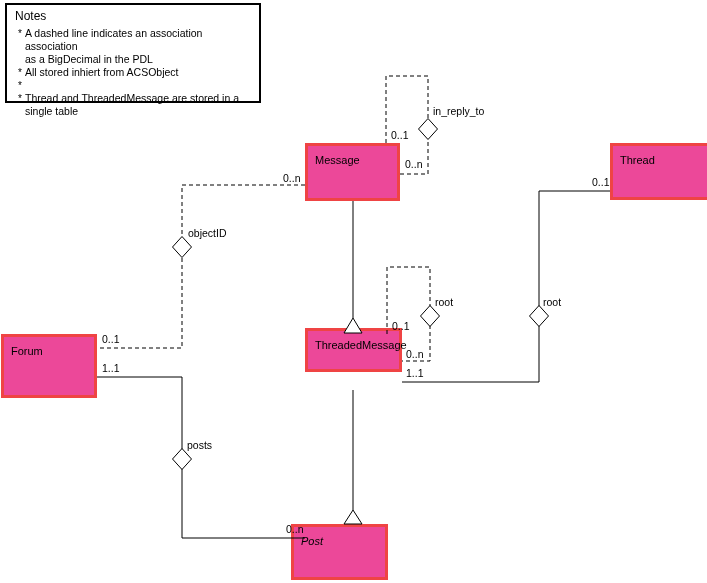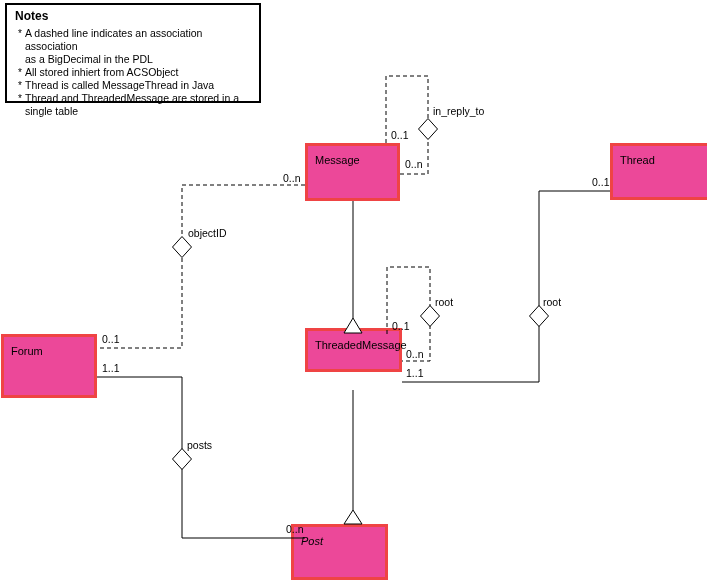--- a/index.html
+++ b/index.html
@@ -4,21 +4,21 @@
 <style>
   html,body{margin:0;padding:0;background:#ffffff}
   #canvas{position:relative;width:707px;height:583px;background:#ffffff;overflow:hidden;
           font-family:"Liberation Sans",sans-serif;color:#000}
   #entity-layer{position:absolute;left:0;top:0}
   #edge-layer{position:absolute;left:0;top:0;pointer-events:none}
   #edge-layer text{font-family:"Liberation Sans",sans-serif}
   .entity{position:absolute;box-sizing:border-box;border:3px solid #ef4444;background:#ec4899}
   .entity-label{position:absolute;left:7px;top:8px;font-size:11px;white-space:nowrap}
   #notes{position:absolute;box-sizing:border-box;border:2px solid #000;background:#fff}
-  #notes-title{font-weight:bold;font-size:12px;margin:4px 0 4px 8px}
+  #notes-title{font-weight:normal;font-size:12px;margin:4px 0 4px 8px}
   #notes-list{margin:0;padding:0 4px 0 11px;list-style:none}
   .note-item{display:flex;font-size:10.5px;line-height:13px}
   .note-bullet{flex:none;width:7px;font-size:10px}
   .note-text{white-space:pre-line}
 </style>
 </head>
 <body>
 
 <div id="canvas" style="width: 707px; height: 583px; background: rgb(255, 255, 255);">
   <div id="entity-layer">
@@ -76,21 +76,20 @@
           <span class="note-bullet">*</span>
           <span class="note-text">A dashed line indicates an association association
 as a BigDecimal in the PDL</span>
         </li>
         <li class="note-item">
           <span class="note-bullet">*</span>
           <span class="note-text">All stored inhiert from ACSObject</span>
         </li>
         <li class="note-item">
           <span class="note-bullet">*</span>
-          <span class="note-text">Thread is called MessageThread in Java</span>
         </li>
         <li class="note-item">
           <span class="note-bullet">*</span>
           <span class="note-text">Thread and ThreadedMessage are stored in a
 single table</span>
         </li>
       </ul>
   </div>
 </div>
 

